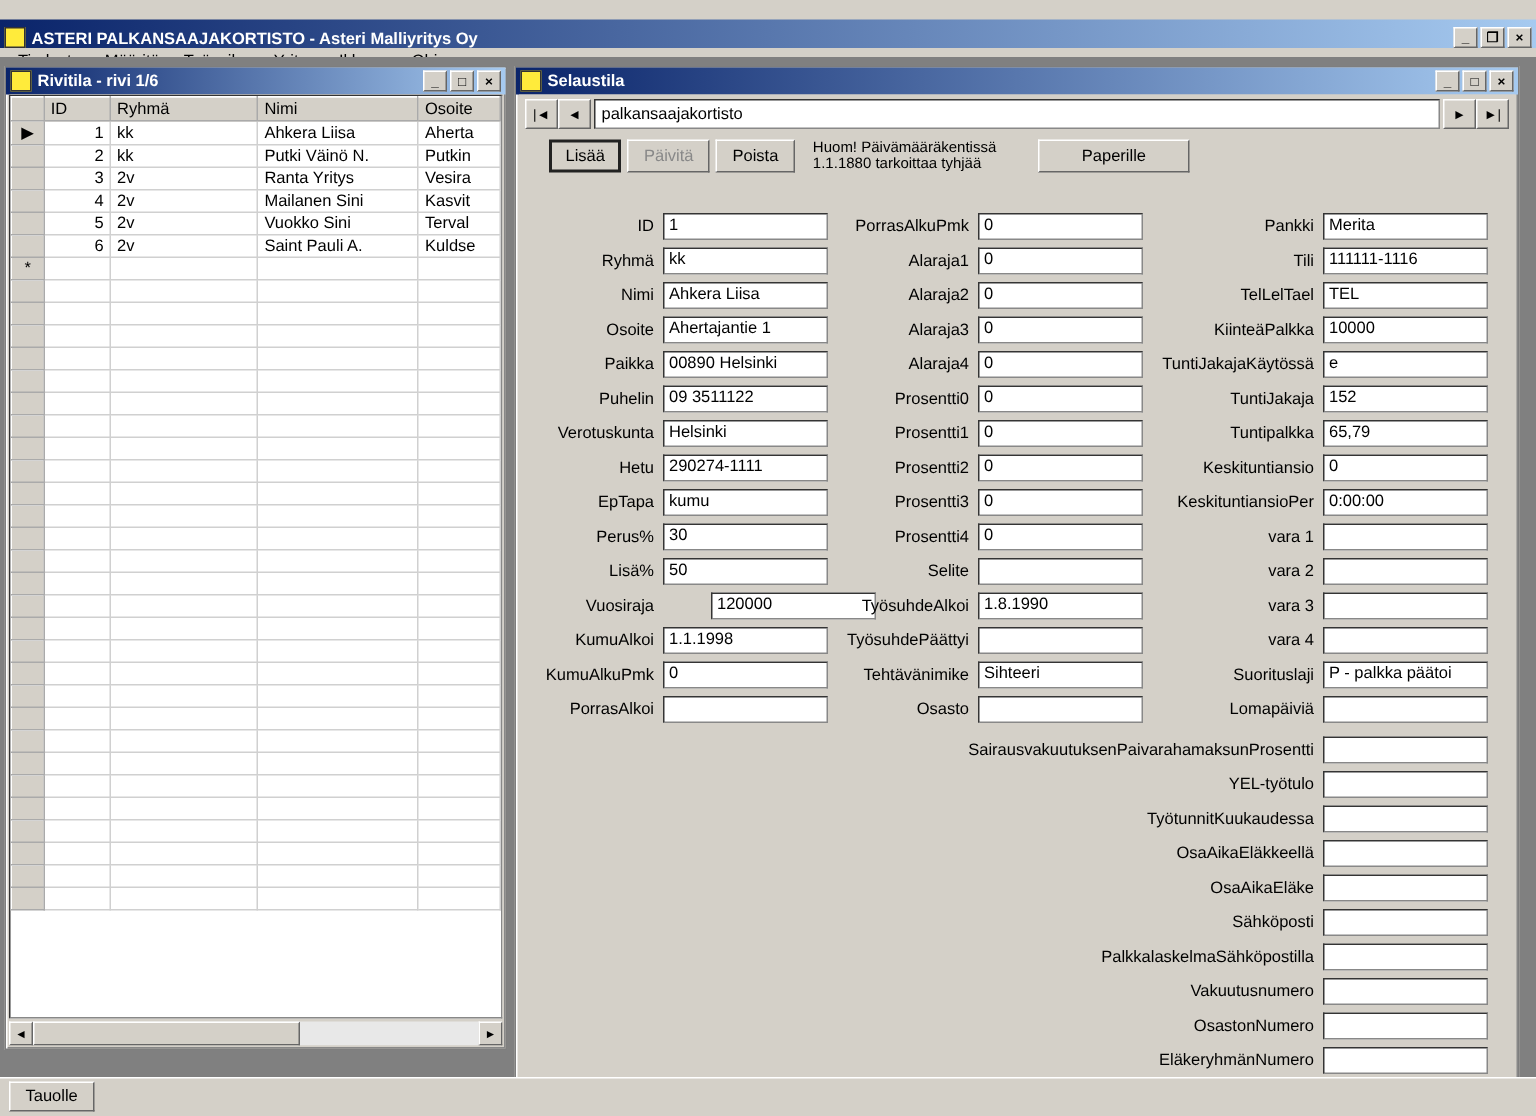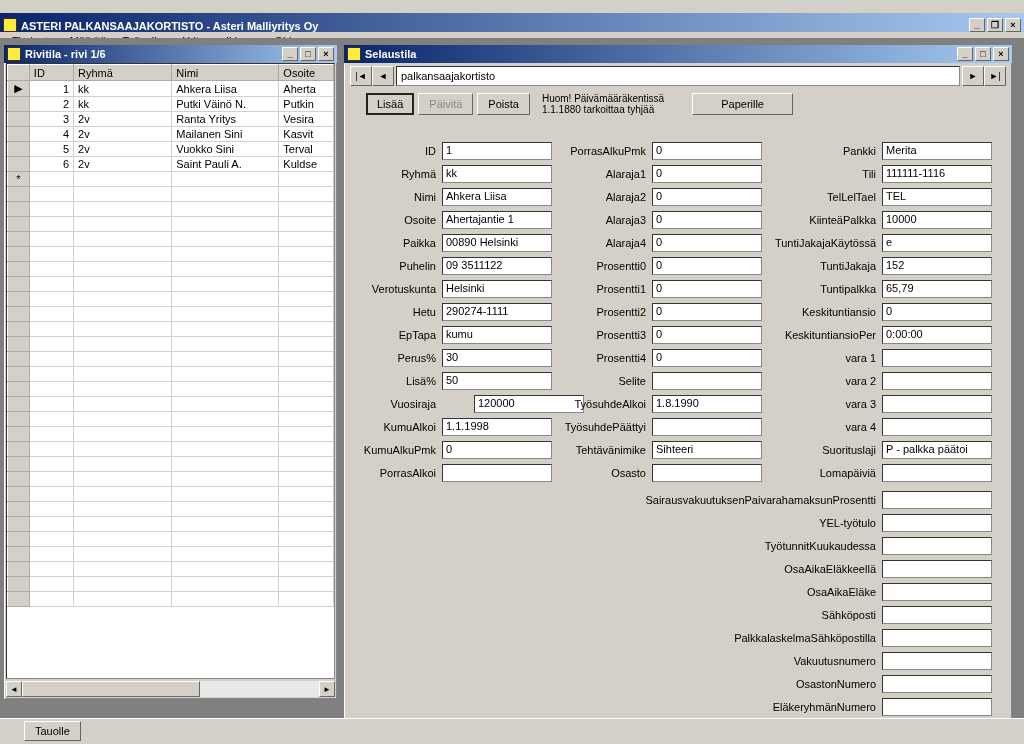--- a/index.html
+++ b/index.html
@@ -158,21 +158,21 @@
   height:18px; background:#fff;
   border:1px inset #888;
   font-size:11px; padding:1px 3px;
   overflow:hidden; white-space:nowrap;
 }
 
 
 .footer{
   position:absolute; left:0; right:0; bottom:0; height:26px;
   background:#d4d0c8; border-top:1px solid #fff;
-  padding:2px 24px;
+  padding:2px 6px;
 }
 .footer .btn{ height:20px; }
 
 </style>
 </head>
 <body>
 
 <div class="titlebar">
   <span class="icon-sq"></span>
   <span>ASTERI PALKANSAAJAKORTISTO - Asteri Malliyritys Oy</span>

